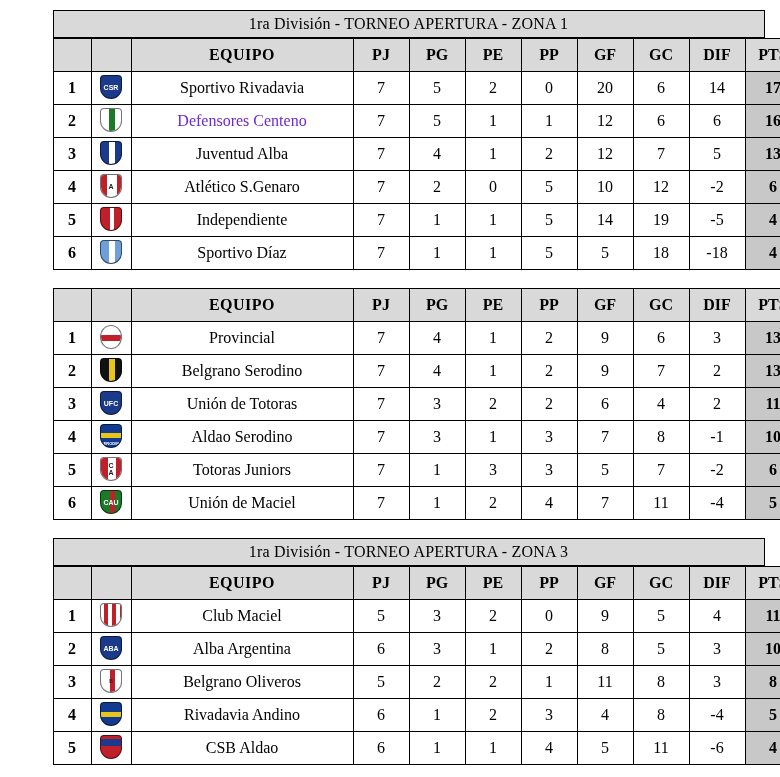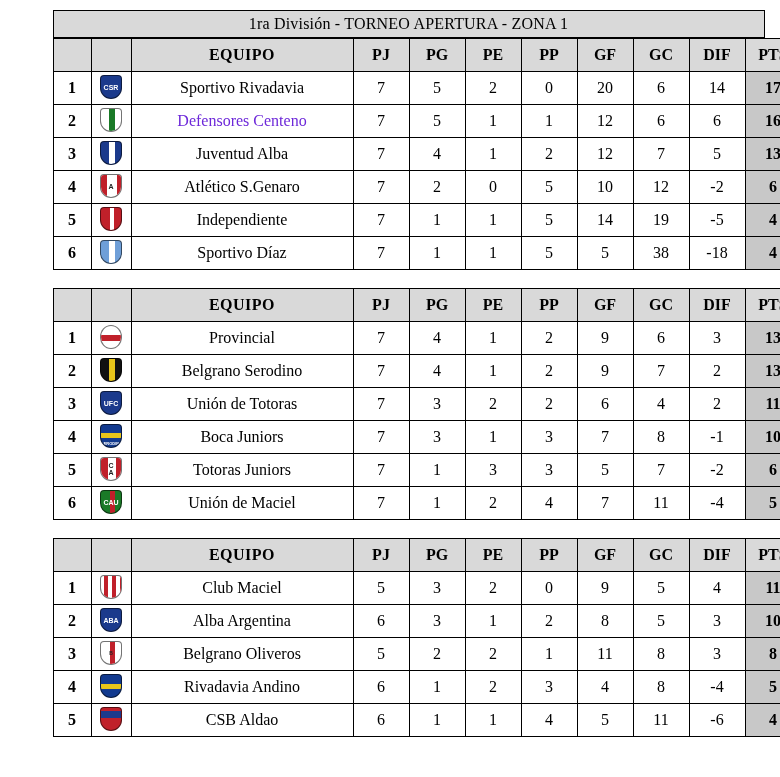--- a/index.html
+++ b/index.html
@@ -293,21 +293,21 @@
                 <span class="stripe-v" style="background:#ffffff;"></span>
               </span>
             </span>
           </td>
           <td class="team">Sportivo Díaz</td>
           <td class="stat">7</td>
           <td class="stat">1</td>
           <td class="stat">1</td>
           <td class="stat">5</td>
           <td class="stat">5</td>
-          <td class="stat">38</td>
+          <td class="stat">18</td>
           <td class="stat">-18</td>
           <td class="pts">4</td>
         </tr>
       </tbody>
     </table>
   </div>
 
   <div class="gap"></div>
 
   <div class="zone-block">
@@ -401,21 +401,21 @@
         <tr>
           <td class="pos">4</td>
           <td class="logo">
             <span class="crest">
               <span class="shield" style="background:#123a8f;">
                 <span class="stripe-h" style="background:#e8c51a;top:8px;height:5px;"></span>
                 <span class="inner" style="top:auto;bottom:0;transform:translate(-50%,0);font-size:4px;">SERODINO</span>
               </span>
             </span>
           </td>
-          <td class="team">Boca Juniors</td>
+          <td class="team">Aldao Serodino</td>
           <td class="stat">7</td>
           <td class="stat">3</td>
           <td class="stat">1</td>
           <td class="stat">3</td>
           <td class="stat">7</td>
           <td class="stat">8</td>
           <td class="stat">-1</td>
           <td class="pts">10</td>
         </tr>
         <tr>
@@ -459,20 +459,23 @@
           <td class="stat">-4</td>
           <td class="pts">5</td>
         </tr>
       </tbody>
     </table>
   </div>
 
   <div class="gap"></div>
 
   <div class="zone-block">
+    <div class="zone-title-row">
+      <div class="zone-title">1ra División - TORNEO APERTURA - ZONA 3</div>
+    </div>
     <table class="standings">
       <colgroup>
         <col class="c-pos">
           <col class="c-logo">
           <col class="c-team">
         <col class="c-stat">
           <col class="c-stat">
           <col class="c-stat">
           <col class="c-stat">
         <col class="c-stat">

